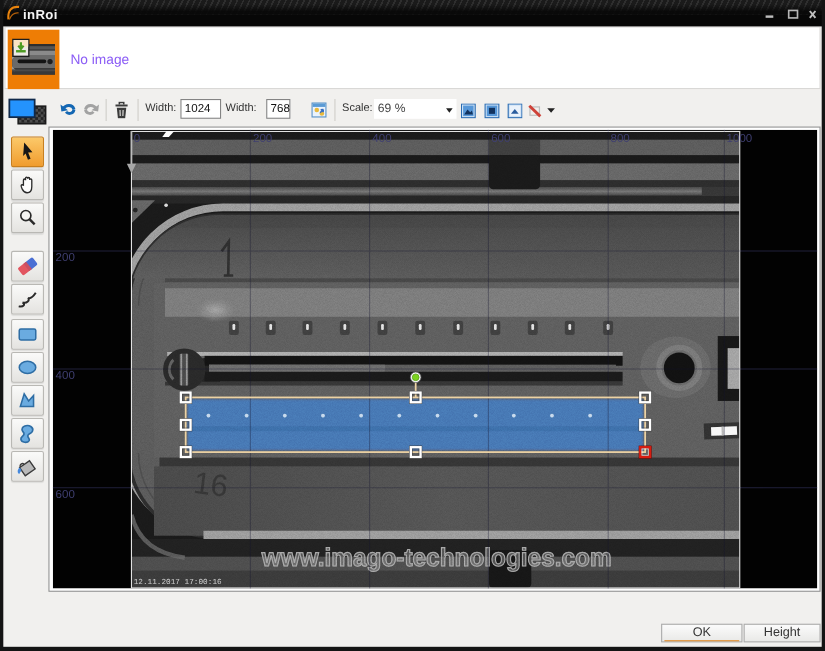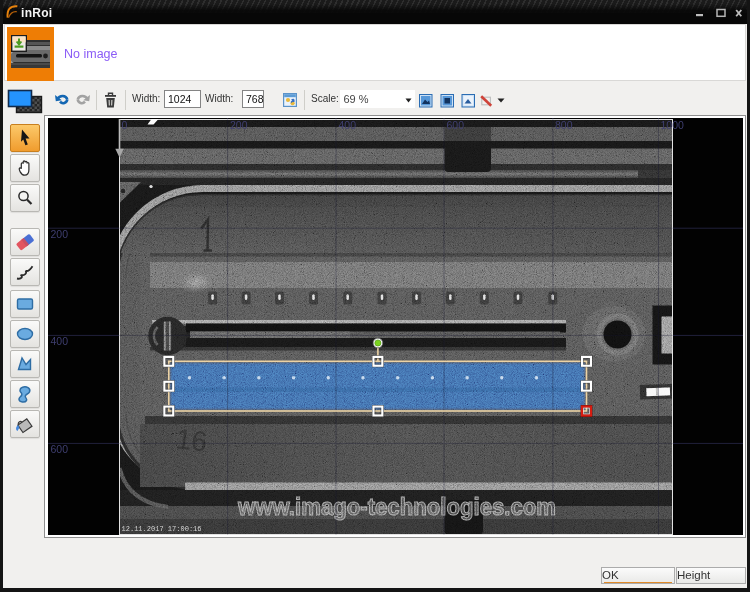--- a/index.html
+++ b/index.html
@@ -20,21 +20,21 @@
 #thumbtile { left:7px; top:27px; width:47px; height:54px; background:#ee7d05; z-index:5;}
 #noimg { left:64px; top:47px; font-size:12.5px; color:#8b5cf6; z-index:5;}
 
 .sep { width:1px; background:#cfcec9; top:90px; height:20px; }
 .lbl { font-size:10px; color:#333; top:92.5px; }
 .inp { height:18px; top:89.5px; background:#fff; border:1px solid #848484; font-size:10.5px; color:#111; padding:2px 0 0 3px; }
 
 #frame { left:44px; top:115px; width:702px; height:423px; background:#ffffff; border:1px solid #8f8f8f; }
 #cv { left:48px; top:118px; width:695px; height:417px; }
 
-.btn { top:567px; height:16.5px; background:linear-gradient(#fbfbfb,#e9e9e7); border:1px solid #ababab; font-size:11.5px; color:#333; line-height:15px; }
+.btn { top:567px; height:16.5px; background:linear-gradient(#fbfbfb,#e9e9e7); border:1px solid #ababab; font-size:11.5px; color:#333; text-align:center; line-height:15px; }
 .tb { position:absolute; left:10px; width:30px; height:28px; background:linear-gradient(#fafaf9,#e4e3e0); border:1px solid #b9b8b4; border-radius:2px; box-shadow:0 1px 1px rgba(0,0,0,0.08); }
 .tb.sel { background:linear-gradient(#fcc96a,#f09c2e); border:1px solid #c87f1e; }
 </style>
 </head>
 <body>
 <div id="win">
   <div class="abs" id="titlebar">
     <div class="abs" id="stripes"></div>
     <svg class="abs" style="left:5px;top:3px" width="15" height="17" viewBox="0 0 17 19">
       <path d="M 3 16.5 C 2 7.5 6 2.8 14 3.6" fill="none" stroke="#e8830d" stroke-width="2.2"></path>

